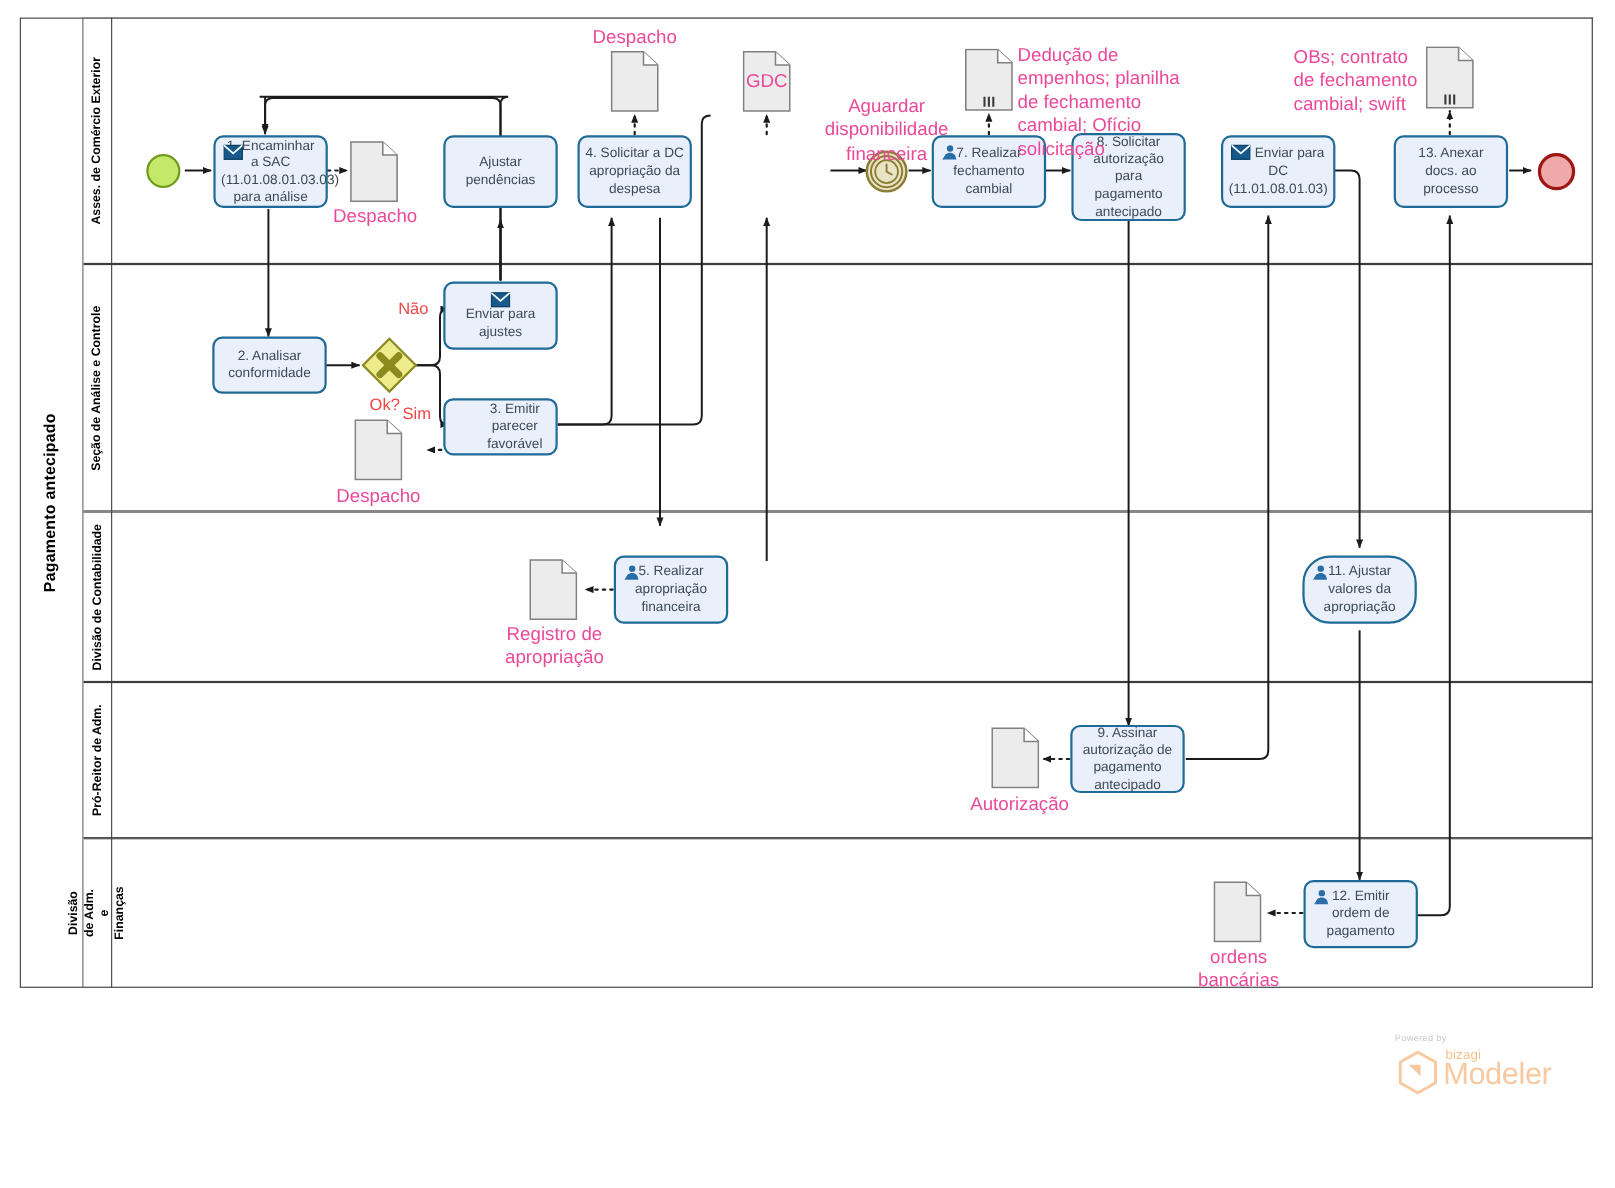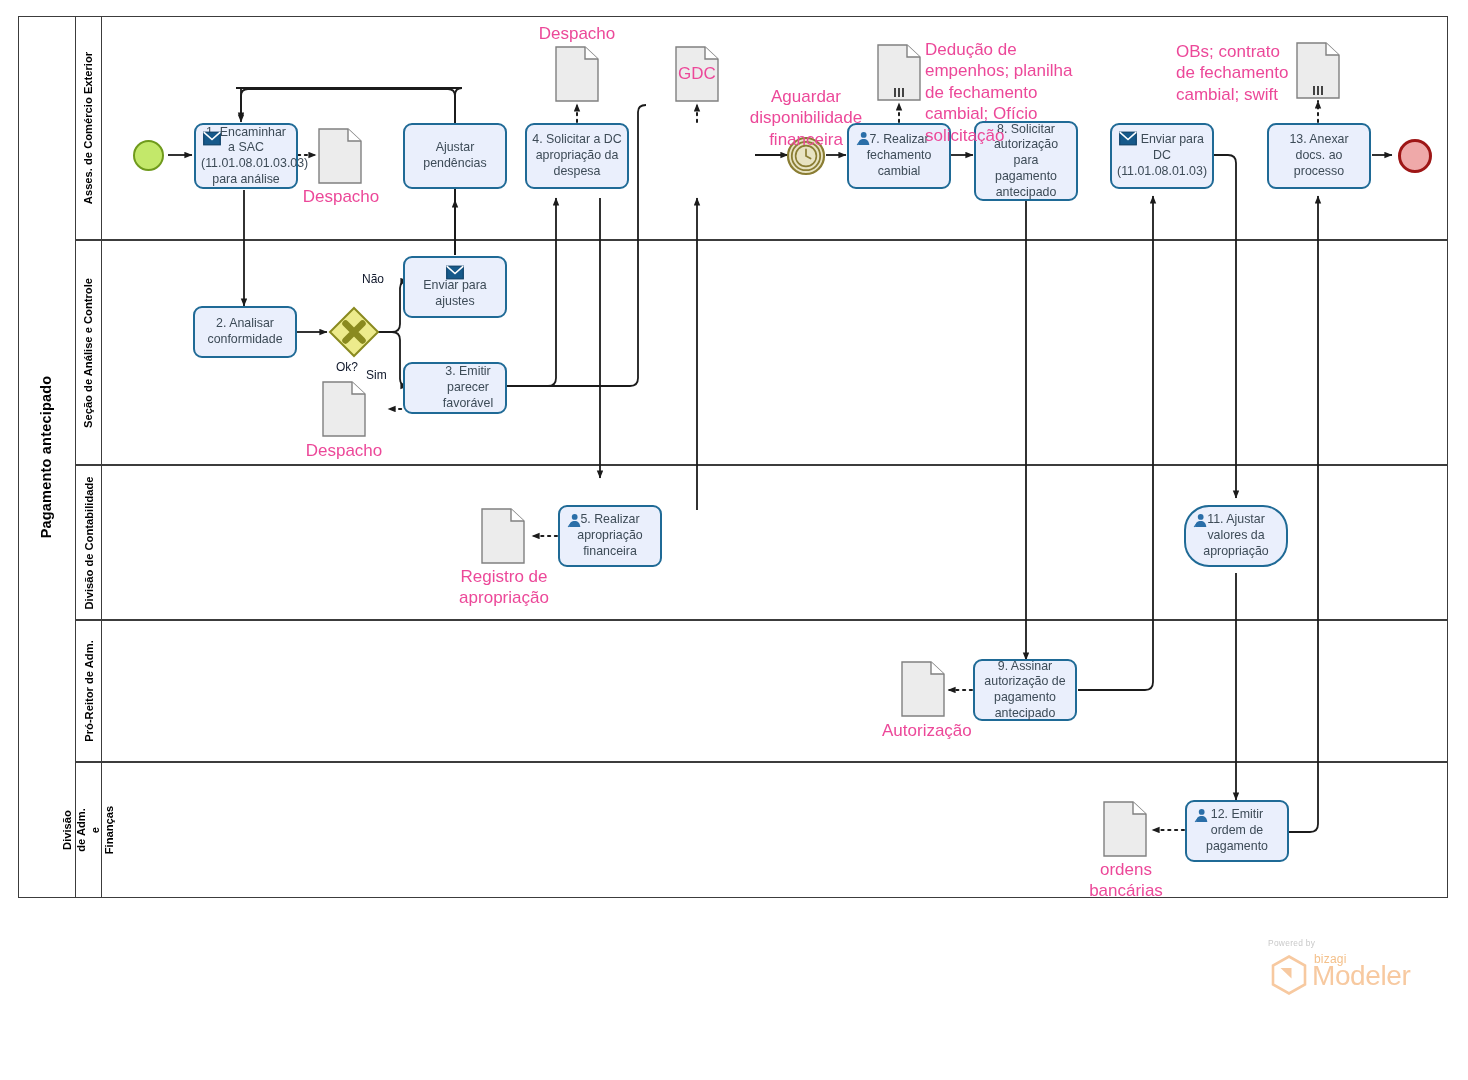--- a/index.html
+++ b/index.html
@@ -29,21 +29,21 @@
   .ev-end{background:#efa9a9;border:3.4px solid #9e1616;}
 
   
   .gw{position:absolute;}
 
   
   .doc{position:absolute;}
   .lbl{position:absolute;font-size:17px;color:#ec4899;line-height:1.26;text-align:center;}
   .lbl.r{text-align:left;}
   .lbl.l{text-align:left;}
-  .flow-lbl{position:absolute;font-size:12px;color:#0f172a;}
+  .flow-lbl{position:absolute;font-size:15px;color:#ef4444;}
 
   
   .logo{position:absolute;left:1266px;top:938px;width:150px;height:60px;}
   .logo .pw{position:absolute;left:2px;top:0px;font-size:8.4px;color:#c9c9c9;letter-spacing:.3px;}
   .logo .bz{position:absolute;left:48px;top:14px;font-size:12px;color:#f4c08a;letter-spacing:.2px;}
   .logo .md{position:absolute;left:46px;top:22px;font-size:28px;color:#f7c9a0;letter-spacing:-.4px;}
   .logo svg{position:absolute;left:2px;top:16px;}
 </style>
 </head>
 <body>

